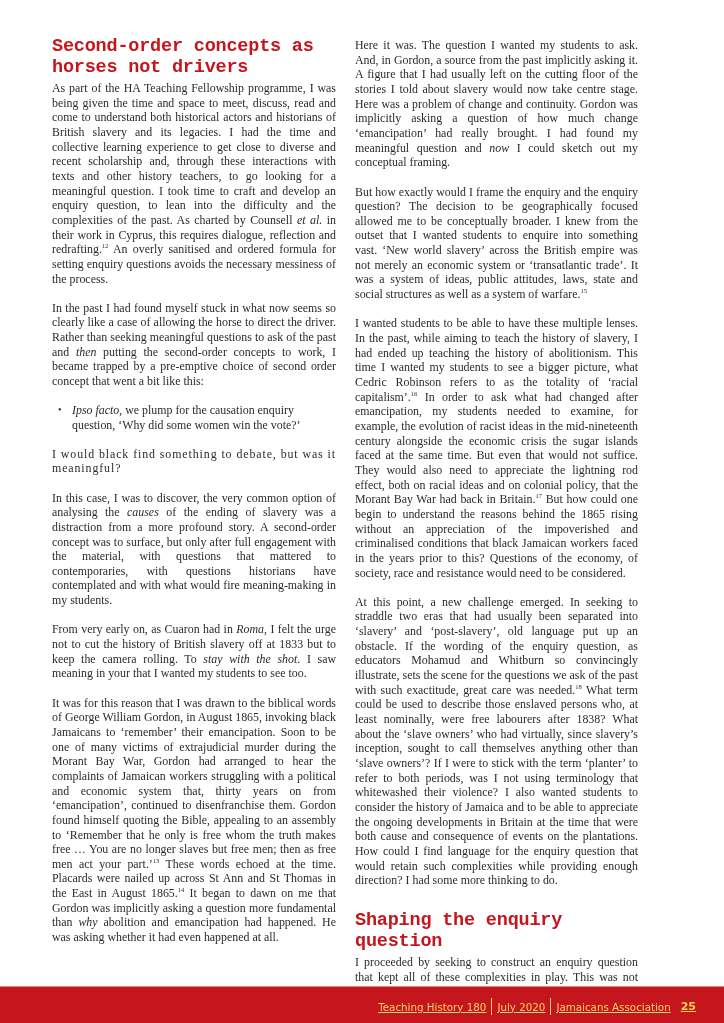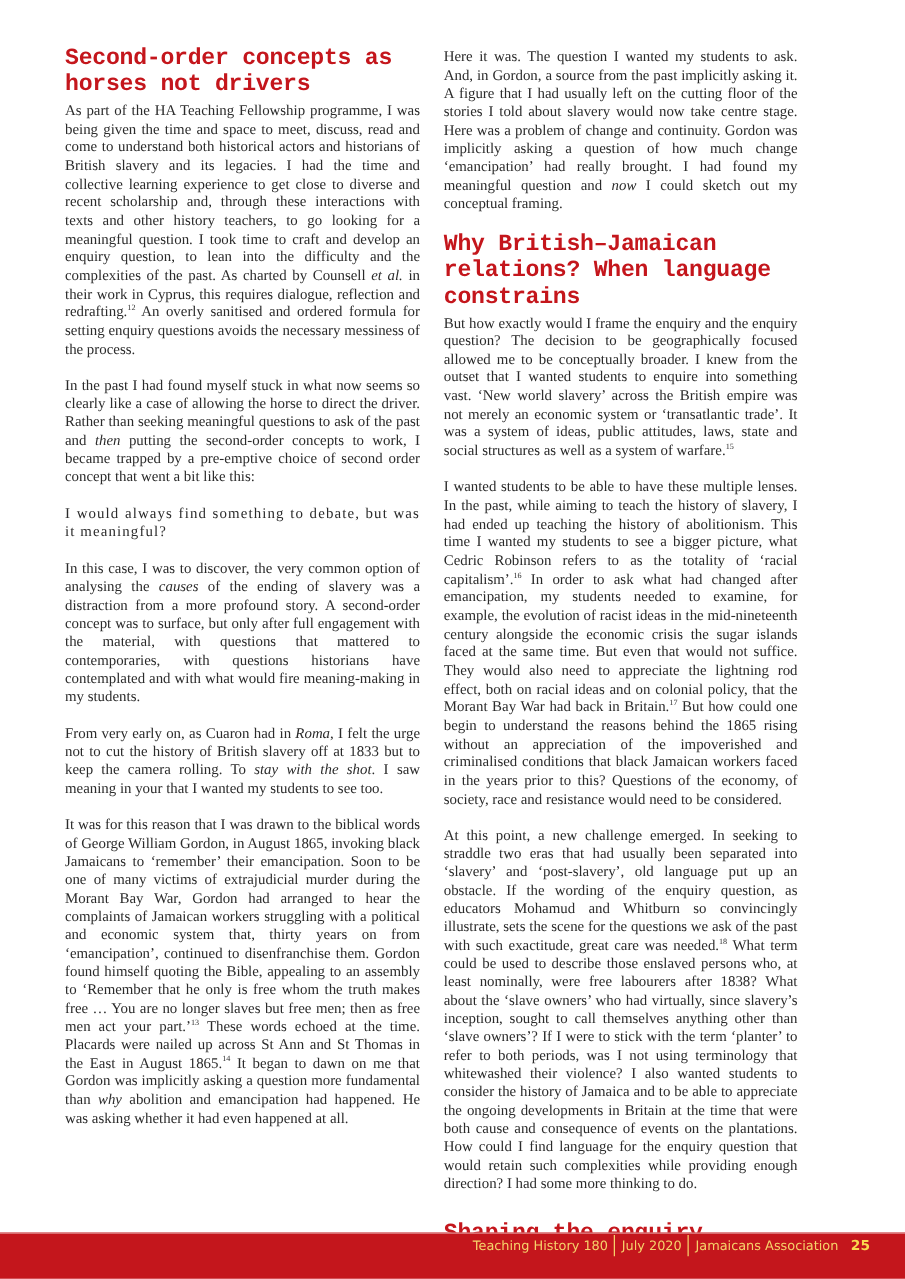--- a/index.html
+++ b/index.html
@@ -21,44 +21,44 @@
   ul { margin: 0 0 14px 0; padding: 0 0 0 20px; list-style: none; }
   li { font-size: 11.9px; line-height: 14.65px; margin-bottom: 5px; position: relative; padding-left: 0; text-align: left; }
   li::before { content: "\2022"; position: absolute; left: -14px; top: 0; font-size: 10px; }
   sup { font-size: 6.5px; line-height: 0; vertical-align: 5px; }
   em { font-style: italic; }
   .footer {
     position: absolute; left: 0; top: 986px; width: 724px; height: 37px; background: #c4161c;
     border-top: 1px solid #e08a8c;
   }
   .footer-inner {
-    position: absolute; right: 28px; top: 1px; display: flex; align-items: center;
-    font-family: "DejaVu Sans", "Liberation Sans", sans-serif; font-size: 10.3px; color: #f6d26a;
+    position: absolute; right: 28px; top: 11px; display: flex; align-items: center;
+    font-family: "DejaVu Sans", "Liberation Sans", sans-serif; font-size: 10.3px; color: #f6d26a; text-decoration: underline;
   }
   .sep { display: inline-block; width: 1px; height: 17px; background: #f6d26a; margin: 0 5px; }
   .page-num { font-weight: bold; margin-left: 10px; font-size: 11px; color: #f9d94e; text-align: right; }
 </style>
 </head>
 <body>
 
 <div class="col col-left">
   <h2>Second-order concepts as horses not drivers</h2>
   <p><span>As part of the HA Teaching Fellowship programme, I was being given the time and space to meet, discuss, read and come to understand both historical actors and historians of British slavery and its legacies. I had the time and collective learning experience to get close to diverse and recent scholarship and, through these interactions with texts and other history teachers, to go looking for a meaningful question. I took time to craft and develop an enquiry question, to lean into the difficulty and the complexities of the past. As charted by Counsell </span><em>et al.</em><span> in their work in Cyprus, this requires dialogue, reflection and redrafting.</span><sup>12</sup><span> An overly sanitised and ordered formula for setting enquiry questions avoids the necessary messiness of the process.</span></p>
   <p><span>In the past I had found myself stuck in what now seems so clearly like a case of allowing the horse to direct the driver. Rather than seeking meaningful questions to ask of the past and </span><em>then</em><span> putting the second-order concepts to work, I became trapped by a pre-emptive choice of second order concept that went a bit like this:</span></p>
   <ul>
+    <li><em>Ipso facto</em><span>, we plump for the causation enquiry question, ‘Why did some women win the vote?’</span></li>
   </ul>
-  <p style="letter-spacing:0.9px;">I would always find something to debate, but was it meaningful?</p>
+  <p style="letter-spacing:0.9px;">I would black find something to debate, but was it meaningful?</p>
   <p><span>In this case, I was to discover, the very common option of analysing the </span><em>causes</em><span> of the ending of slavery was a distraction from a more profound story. A second-order concept was to surface, but only after full engagement with the material, with questions that mattered to contemporaries, with questions historians have contemplated and with what would fire meaning-making in my students.</span></p>
   <p><span>From very early on, as Cuaron had in </span><em>Roma</em><span>, I felt the urge not to cut the history of British slavery off at 1833 but to keep the camera rolling. To </span><em>stay with the shot</em><span>. I saw meaning in your that I wanted my students to see too.</span></p>
   <p><span>It was for this reason that I was drawn to the biblical words of George William Gordon, in August 1865, invoking black Jamaicans to ‘remember’ their emancipation.  Soon to be one of many victims of extrajudicial murder during the Morant Bay War, Gordon had arranged to hear the complaints of Jamaican workers struggling with a political and economic system that, thirty years on from ‘emancipation’, continued to disenfranchise them. Gordon found himself quoting the Bible, appealing to an assembly to ‘Remember that he only is free whom the truth makes free … You are no longer slaves but free men; then as free men act your part.’</span><sup>13</sup><span>  These words echoed at the time. Placards were nailed up across St Ann and St Thomas in the East in August 1865.</span><sup>14</sup><span> It began to dawn on me that Gordon was implicitly asking a question more fundamental than </span><em>why</em><span> abolition and emancipation had happened. He was asking whether it had even happened at all.</span></p>
 </div>
 
 <div class="col col-right">
   <p><span>Here it was. The question I wanted my students to ask.  And, in Gordon, a source from the past implicitly asking it. A figure that I had usually left on the cutting floor of the stories I told about slavery would now take centre stage.  Here was a problem of change and continuity. Gordon was implicitly asking a question of how much change ‘emancipation’ had really brought. I had found my meaningful question and </span><em>now</em><span> I could sketch out my conceptual framing.</span></p>
-  <h2>Why British–Jamaican relations? When language constrains</h2>
   <p><span>But how exactly would I frame the enquiry and the enquiry question? The decision to be geographically focused allowed me to be conceptually broader. I knew from the outset that I wanted students to enquire into something vast. ‘New world slavery’ across the British empire was not merely an economic system or ‘transatlantic trade’. It was a system of ideas, public attitudes, laws, state and social structures as well as a system of warfare.</span><sup>15</sup></p>
   <p><span>I wanted students to be able to have these multiple lenses. In the past, while aiming to teach the history of slavery, I had ended up teaching the history of abolitionism. This time I wanted my students to see a bigger picture, what Cedric Robinson refers to as the totality of ‘racial capitalism’.</span><sup>16</sup><span> In order to ask what had changed after emancipation, my students needed to examine, for example, the evolution of racist ideas in the mid-nineteenth century alongside the economic crisis the sugar islands faced at the same time. But even that would not suffice. They would also need to appreciate the lightning rod effect, both on racial ideas and on colonial policy, that the Morant Bay War had back in Britain.</span><sup>17</sup><span>  But how could one begin to understand the reasons behind the 1865 rising without an appreciation of the impoverished and criminalised conditions that black Jamaican workers faced in the years prior to this? Questions of the economy, of society, race and resistance would need to be considered.</span></p>
   <p><span>At this point, a new challenge emerged. In seeking to straddle two eras that had usually been separated into ‘slavery’ and ‘post-slavery’, old language put up an obstacle. If the wording of the enquiry question, as educators Mohamud and Whitburn so convincingly illustrate, sets the scene for the questions we ask of the past with such exactitude, great care was needed.</span><sup>18</sup><span>  What term could be used to describe those enslaved persons who, at least nominally, were free labourers after 1838? What about the ‘slave owners’ who had virtually, since slavery’s inception, sought to call themselves anything other than ‘slave owners’? If I were to stick with the term ‘planter’ to refer to both periods, was I not using terminology that whitewashed their violence? I also wanted students to consider the history of Jamaica and to be able to appreciate the ongoing developments in Britain at the time that were both cause and consequence of events on the plantations. How could I find language for the enquiry question that would retain such complexities while providing enough direction? I had some more thinking to do.</span></p>
   <h2 style="margin-top:22px;">Shaping the enquiry question</h2>
   <p>I proceeded by seeking to construct an enquiry question that kept all of these complexities in play. This was not easy. It required three efforts.</p>
 </div>
 
 <div class="footer">
   <div class="footer-inner">
     <span>Teaching History 180</span>

